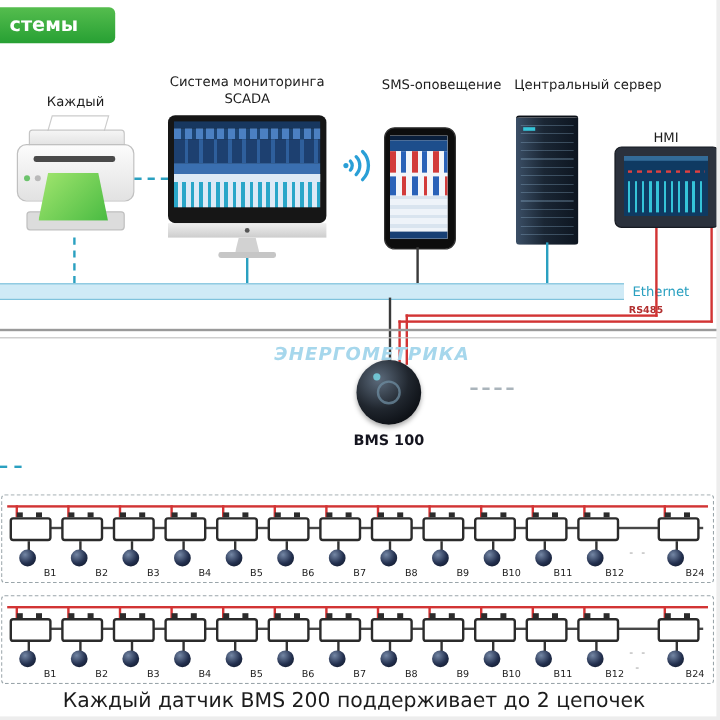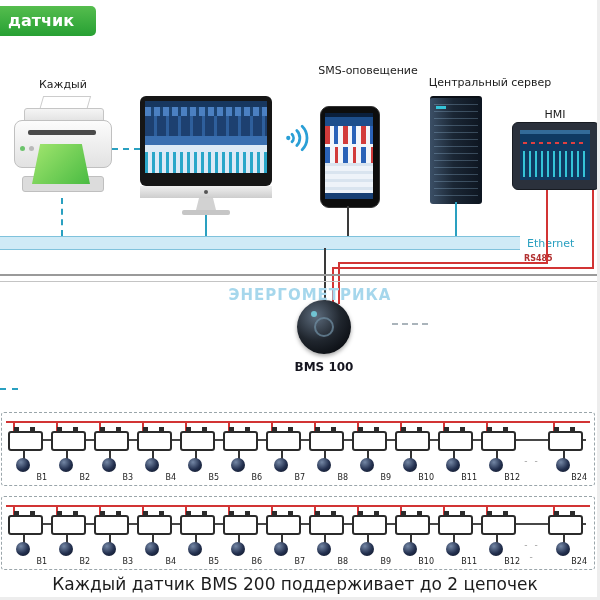--- a/index.html
+++ b/index.html
@@ -74,21 +74,21 @@
 
   
   .ln{position:absolute;}
   .bus{position:absolute;left:0;top:236px;width:520px;height:12px;background:#cfeaf6;
     border-top:1px solid #7fc2dc;border-bottom:1px solid #7fc2dc;}
   .lbl-eth{position:absolute;left:527px;top:237px;font-size:11px;color:#2aa0c0;}
   .lbl-rs{position:absolute;left:524px;top:254px;font-size:8px;font-weight:bold;color:#b23030;}
 
   
   .watermark{position:absolute;left:225px;top:286px;width:170px;text-align:center;
-    font-size:15px;font-weight:bold;letter-spacing:1px;color:#a6d7ec;z-index:2;}
+    font-size:15px;font-weight:bold;letter-spacing:1px;color:#a6d7ec;z-index:2;font-style:italic;}
   .bms{position:absolute;left:297px;top:300px;width:54px;height:54px;border-radius:50%;z-index:3;
     background:radial-gradient(circle at 35% 30%,#5c6b7c,#20262e 48%,#0a0d12 82%);
     box-shadow:0 2px 4px rgba(0,0,0,.35);}
   .bms::before{content:'';position:absolute;left:17px;top:17px;width:16px;height:16px;border-radius:50%;
     border:2px solid rgba(110,140,160,.75);}
   .bms::after{content:'';position:absolute;left:14px;top:11px;width:6px;height:6px;border-radius:50%;
     background:rgba(120,220,235,.8);}
   .bms-label{position:absolute;left:283px;top:360px;width:82px;text-align:center;
     font-size:12px;font-weight:bold;color:#15151f;z-index:3;}
 
@@ -113,28 +113,30 @@
 
   .edge-r{position:absolute;left:597px;top:0;width:3px;height:600px;background:#ededed;}
   .edge-b{position:absolute;left:0;top:597px;width:600px;height:3px;background:#ededed;}
 </style>
 </head>
 <body>
 
 <div id="stage">
 
   <div class="banner">
-    <span>датчик</span>
+    <span>стемы</span>
   </div>
 
   <div class="dev-label" style="left:14px;top:78px;width:98px">Каждый</div>
   <div class="dev-label" style="left:130px;top:62px;width:152px">
+    <div>Система мониторинга</div>
+    <div>SCADA</div>
   </div>
   <div class="dev-label" style="left:312px;top:64px;width:112px">SMS-оповещение</div>
-  <div class="dev-label" style="left:420px;top:76px;width:140px">Центральный сервер</div>
+  <div class="dev-label" style="left:420px;top:64px;width:140px">Центральный сервер</div>
   <div class="dev-label" style="left:512px;top:108px;width:86px">HMI</div>
 
   <div class="printer">
     <div class="pr-paper"></div>
     <div class="pr-lid"></div>
     <div class="pr-body"></div>
     <div class="pr-slot"></div>
     <div class="pr-leds"></div>
     <div class="pr-sheet"></div>
     <div class="pr-tray"></div>

